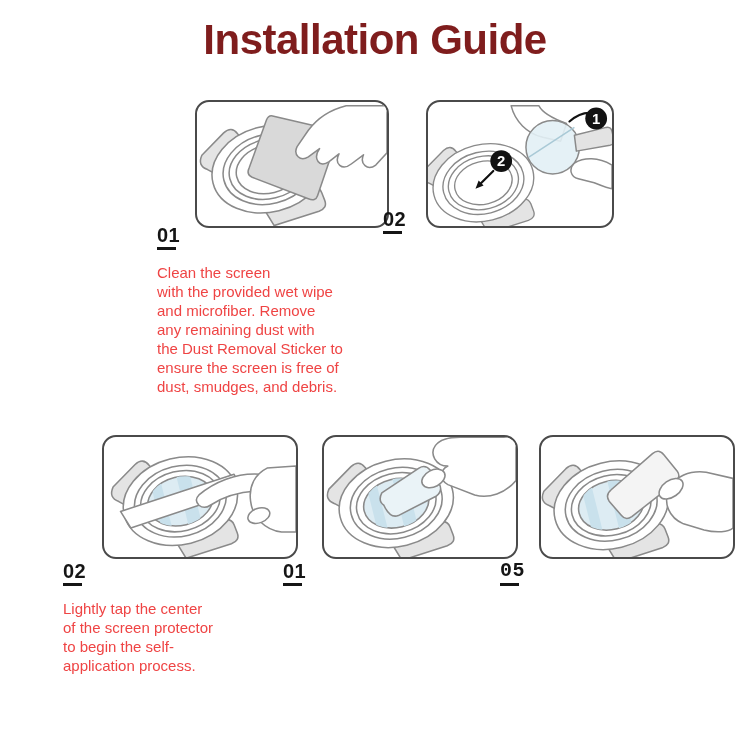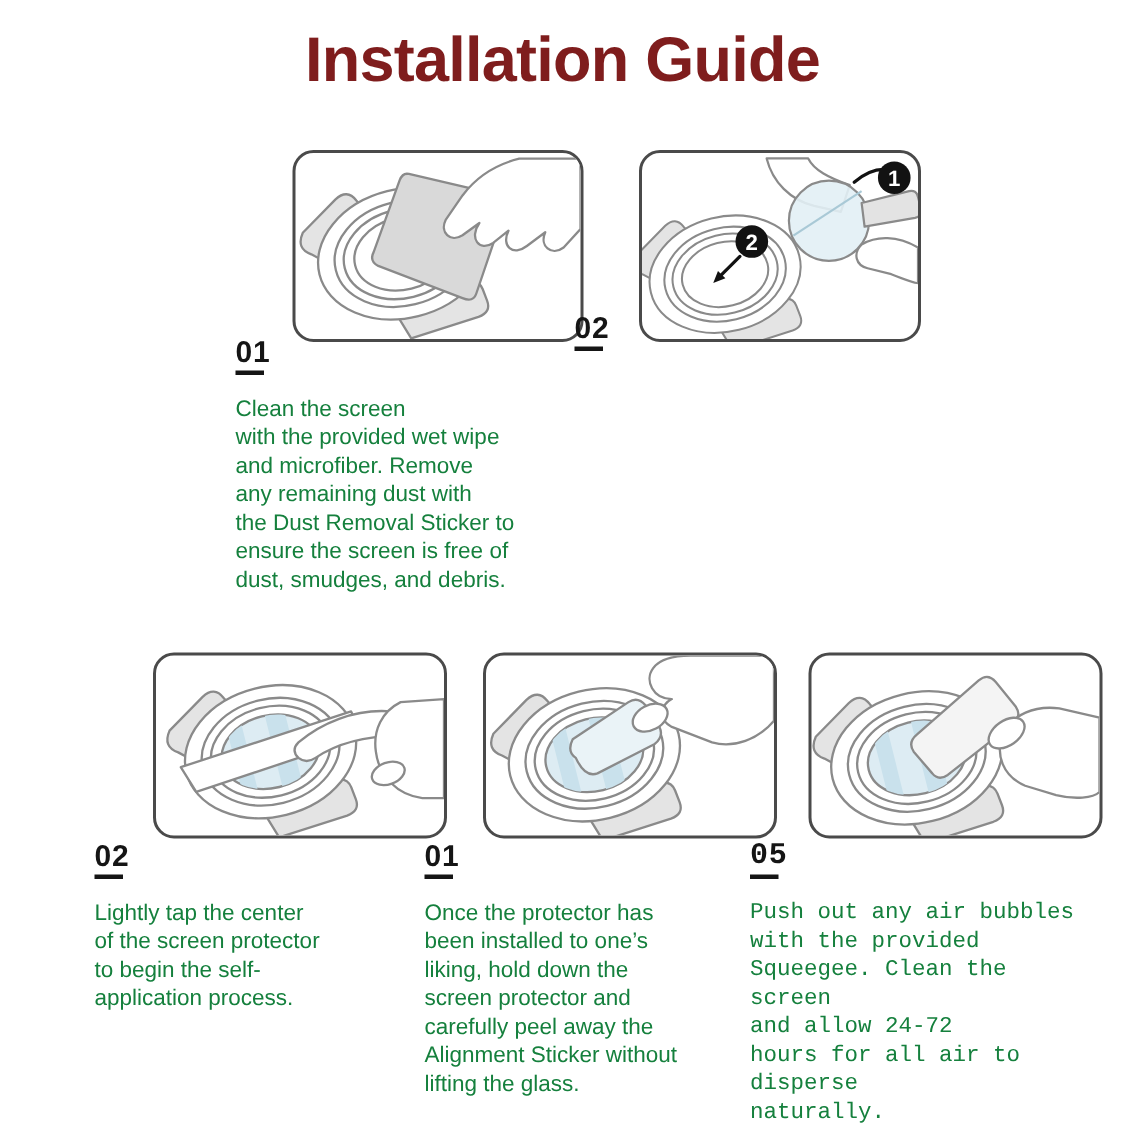--- a/index.html
+++ b/index.html
@@ -22,21 +22,21 @@
   #panel4{left:282px;top:419px;width:192px;height:120px;}
   #panel5{left:499px;top:419px;width:192px;height:120px;}
   .step{position:absolute;}
   #step1{left:157px;top:226px;width:210px;}
   #step2{left:383px;top:210px;width:210px;}
   #step3{left:63px;top:562px;width:212px;}
   #step4{left:283px;top:562px;width:212px;}
   #step5{left:500px;top:562px;width:218px;font-family:Liberation Mono, monospace;}
   .step .num{font-size:20px;font-weight:700;color:#151515;letter-spacing:.5px;line-height:18px;}
   .step .rule{width:19px;height:2.5px;background:#151515;margin-top:3px;}
-  .step p{margin:13px 0 0 0;font-size:15px;line-height:19px;color:#15803d;white-space:pre-line;}
+  .step p{margin:13px 0 0 0;font-size:15px;line-height:19px;color:#ef4444;white-space:pre-line;}
   .stroke{fill:#fff;stroke:#8a8a8a;stroke-width:1.5;stroke-linejoin:round;stroke-linecap:round;}
   .grayfill{fill:#e4e4e4;stroke:#8a8a8a;stroke-width:1.5;stroke-linejoin:round;}
   .badge{fill:#121212;}
   .badge-num{fill:#ffffff;font-family:"Liberation Sans",sans-serif;font-size:15px;font-weight:700;text-anchor:middle;}
   .arrow{stroke:#121212;stroke-width:2.2;fill:none;stroke-linecap:round;}
 </style>
 </head>
 <body>
 
 <main>
@@ -182,33 +182,20 @@
     <div class="rule"></div>
     <p>Lightly tap the center
 of the screen protector
 to begin the self-
 application process.</p>
   </div>
 
   <div class="step" id="step4">
     <div class="num">01</div>
     <div class="rule"></div>
-    <p>Once the protector has
-been installed to one’s
-liking, hold down the
-screen protector and
-carefully peel away the
-Alignment Sticker without
-lifting the glass.</p>
   </div>
 
   <div class="step" id="step5">
     <div class="num">05</div>
     <div class="rule"></div>
-    <p>Push out any air bubbles
-with the provided
-Squeegee. Clean the screen
-and allow 24-72
-hours for all air to disperse
-naturally.</p>
   </div>
 
 </main>
 
 </body></html>

